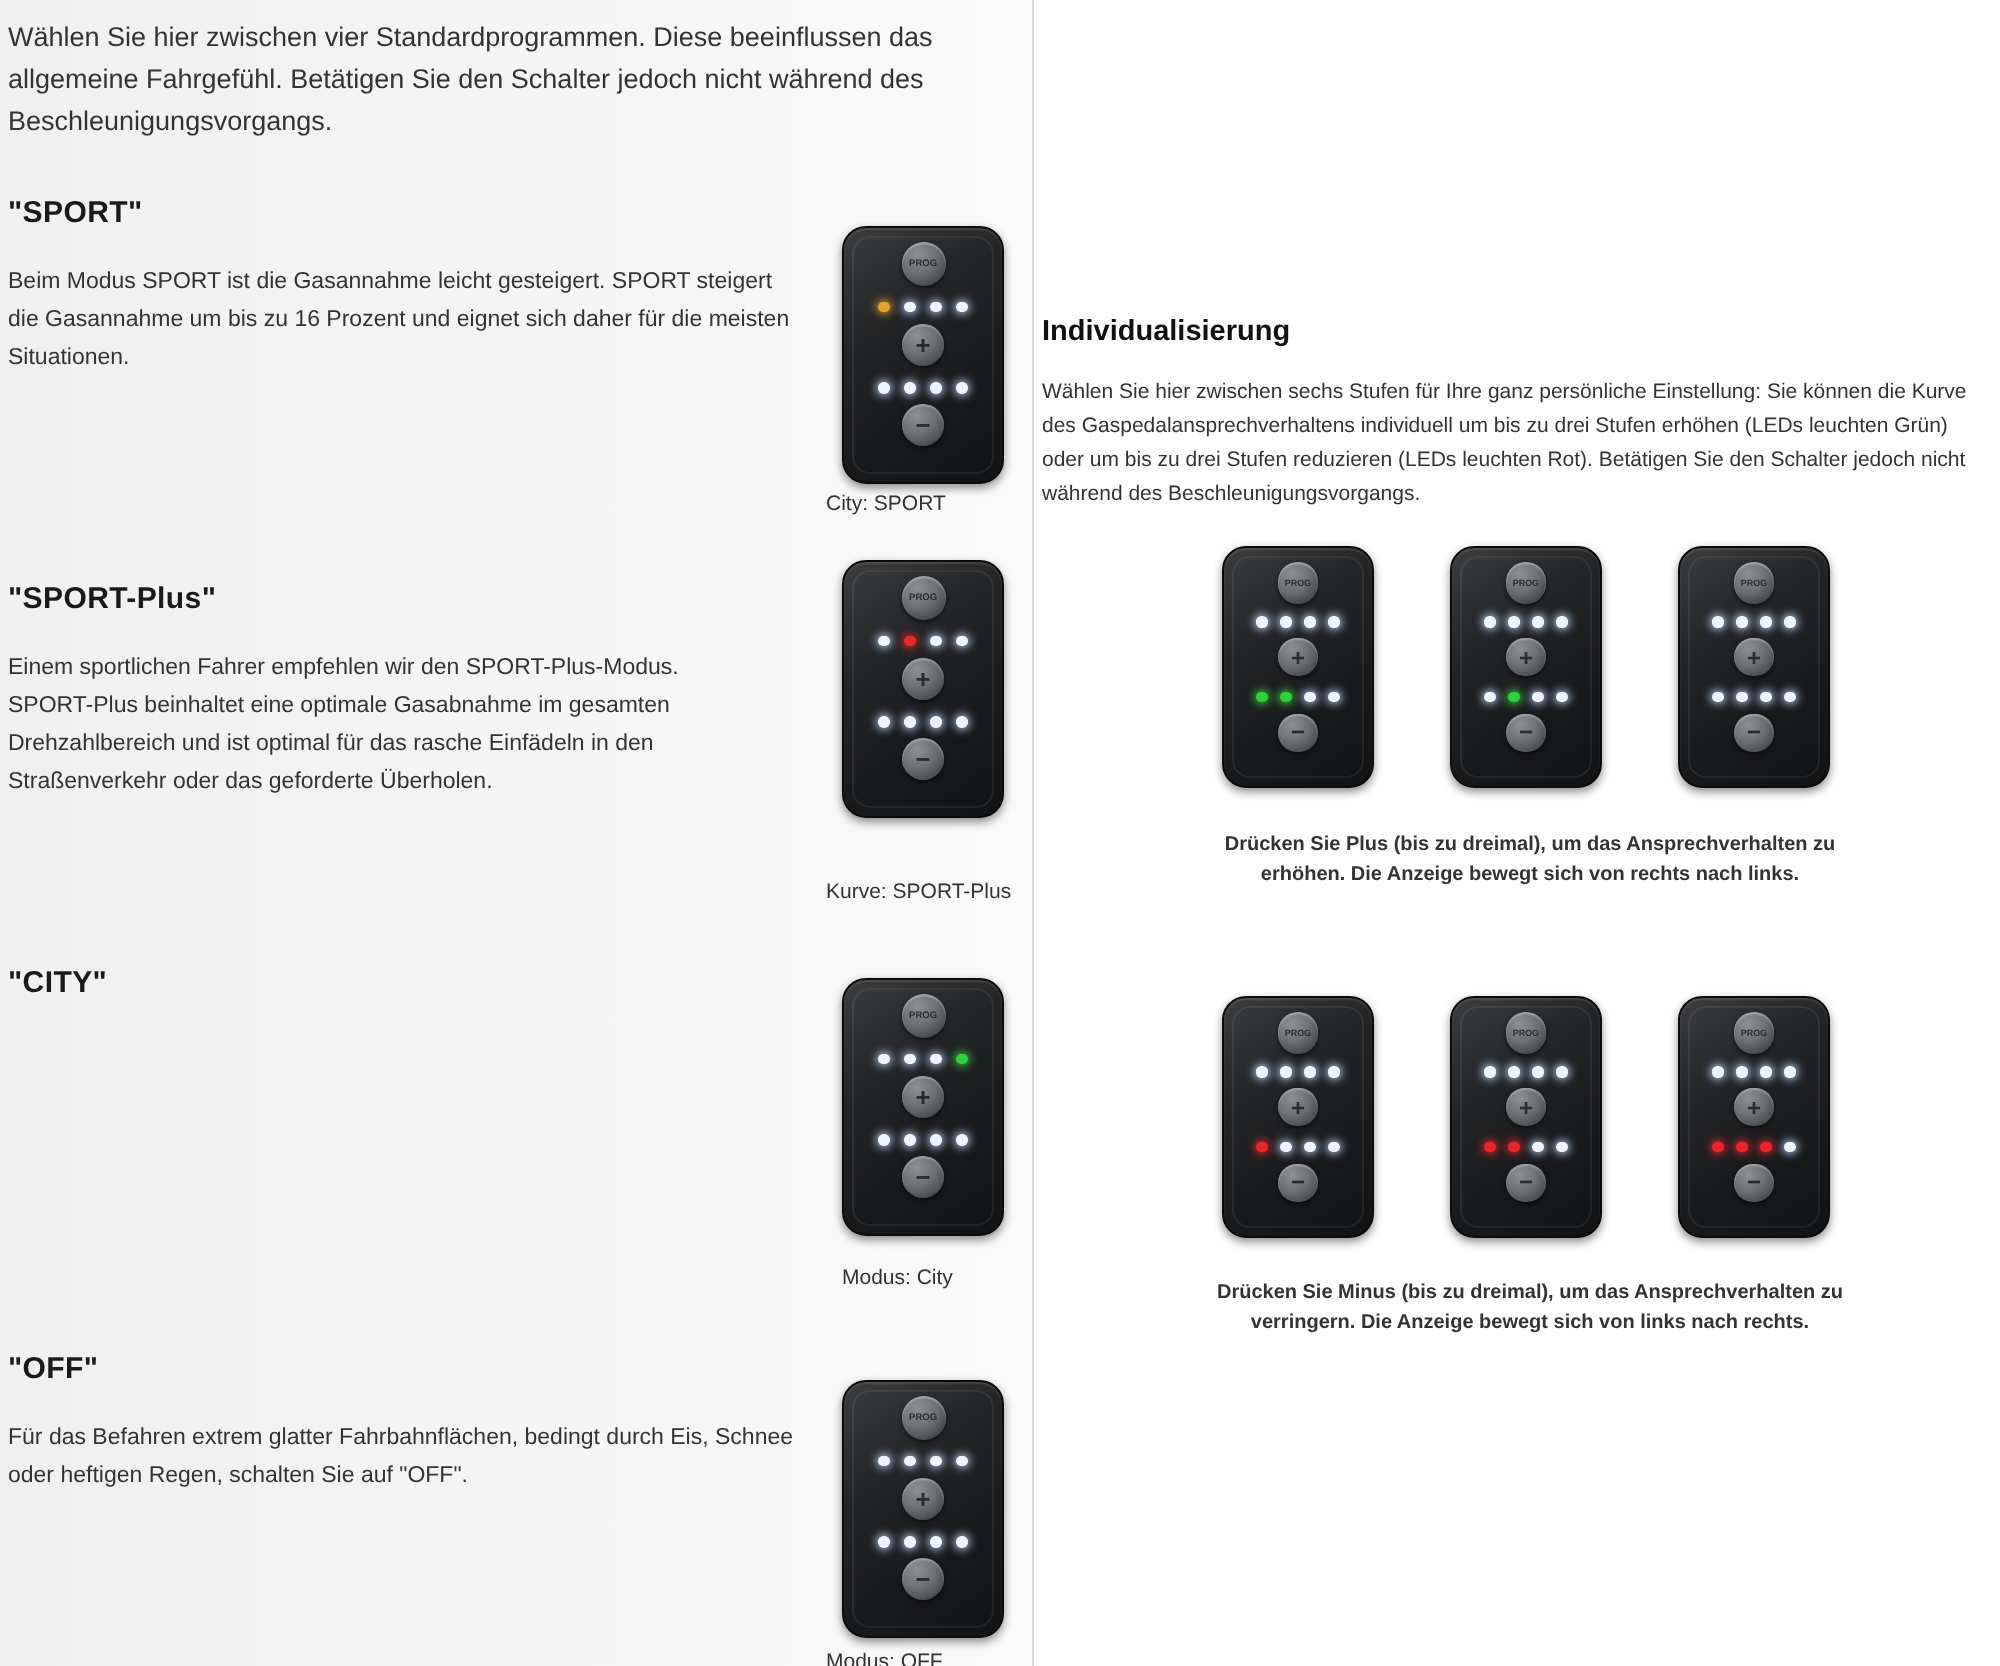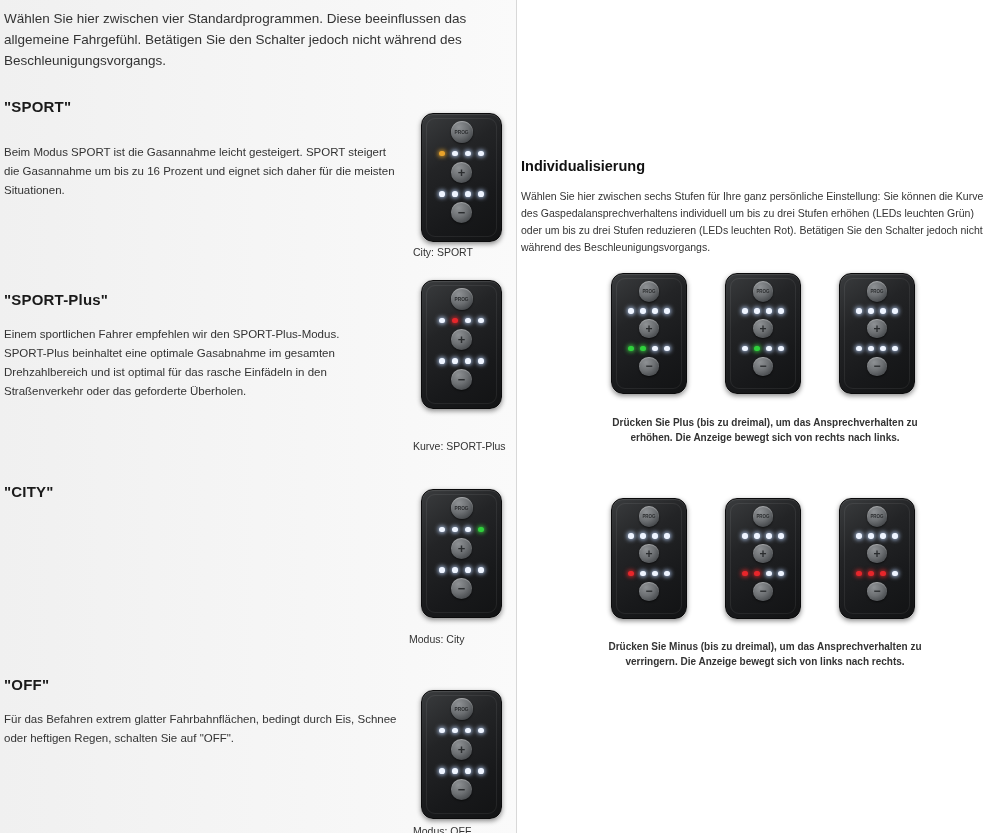--- a/index.html
+++ b/index.html
@@ -155,29 +155,29 @@
 <body>
 
 <div class="page">
 
   <div class="left-col"></div>
   <div class="right-col"></div>
 
   <div class="intro">Wählen Sie hier zwischen vier Standardprogrammen. Diese beeinflussen das allgemeine Fahrgefühl. Betätigen Sie den Schalter jedoch nicht während des Beschleunigungsvorgangs.</div>
 
   <div class="section-title" style="left:4px; top:98px;">"SPORT"</div>
-  <div class="section-body" style="left:4px; top:132px; width:395px;margin-top:11px;">Beim Modus SPORT ist die Gasannahme leicht gesteigert. SPORT steigert die Gasannahme um bis zu 16 Prozent und eignet sich daher für die meisten Situationen.</div>
+  <div class="section-body" style="left:4px; top:132px; width:395px;">Beim Modus SPORT ist die Gasannahme leicht gesteigert. SPORT steigert die Gasannahme um bis zu 16 Prozent und eignet sich daher für die meisten Situationen.</div>
   <div class="caption" style="left:413px; top:246px;">City: SPORT</div>
 
   <div class="section-title" style="left:4px; top:291px;">"SPORT-Plus"</div>
   <div class="section-body" style="left:4px; top:325px; width:375px;">Einem sportlichen Fahrer empfehlen wir den SPORT-Plus-Modus. SPORT-Plus beinhaltet eine optimale Gasabnahme im gesamten Drehzahlbereich und ist optimal für das rasche Einfädeln in den Straßenverkehr oder das geforderte Überholen.</div>
   <div class="caption" style="left:413px; top:440px;">Kurve: SPORT-Plus</div>
 
   <div class="section-title" style="left:4px; top:483px;">"CITY"</div>
-  <div class="caption" style="left:409px; top:633px;text-align:center;">Modus: City</div>
+  <div class="caption" style="left:421px; top:633px;text-align:center;">Modus: City</div>
 
   <div class="section-title" style="left:4px; top:676px;">"OFF"</div>
   <div class="section-body" style="left:4px; top:710px; width:395px;">Für das Befahren extrem glatter Fahrbahnflächen, bedingt durch Eis, Schnee oder heftigen Regen, schalten Sie auf "OFF".</div>
   <div class="caption" style="left:413px; top:825px;">Modus: OFF</div>
 
   <div style="position:absolute; left:519px; top:0; width:481px; height:833px;">
     <div class="right-title" style="left:2px;text-align:right;">Individualisierung</div>
     <div class="right-body" style="left:2px;">Wählen Sie hier zwischen sechs Stufen für Ihre ganz persönliche Einstellung: Sie können die Kurve des Gaspedalansprechverhaltens individuell um bis zu drei Stufen erhöhen (LEDs leuchten Grün) oder um bis zu drei Stufen reduzieren (LEDs leuchten Rot). Betätigen Sie den Schalter jedoch nicht während des Beschleunigungsvorgangs.</div>
     <div class="right-caption" style="left:86px; top:415px; width:320px;">Drücken Sie Plus (bis zu dreimal), um das Ansprechverhalten zu erhöhen. Die Anzeige bewegt sich von rechts nach links.</div>
     <div class="right-caption" style="left:86px; top:639px; width:320px;">Drücken Sie Minus (bis zu dreimal), um das Ansprechverhalten zu verringern. Die Anzeige bewegt sich von links nach rechts.</div>

